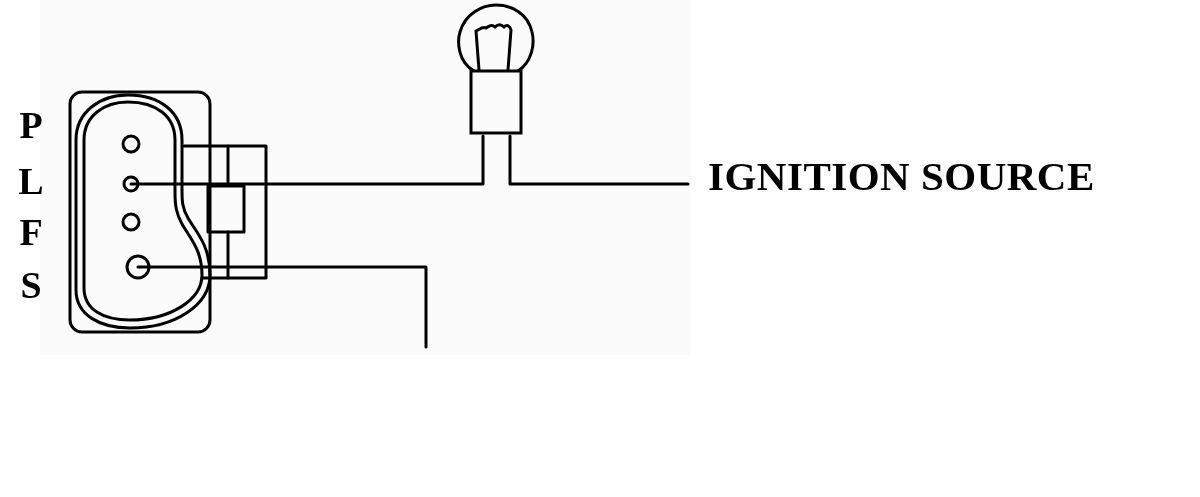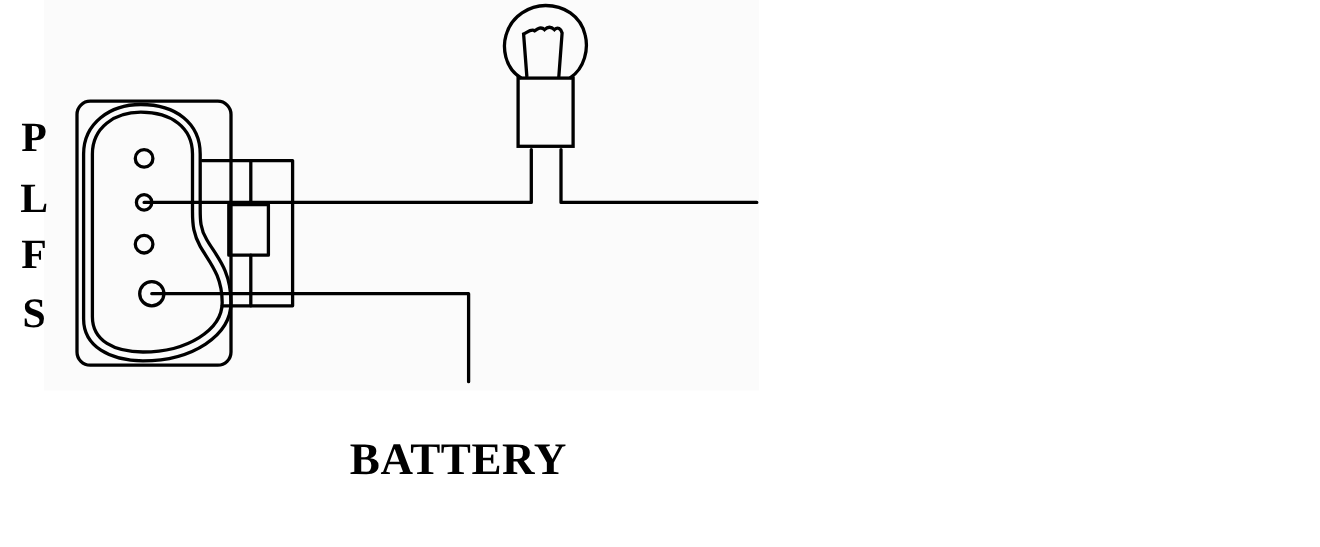--- a/index.html
+++ b/index.html
@@ -112,14 +112,14 @@
       <path d="M 479 70 L 476 31 C 480 29, 483 26, 486 28 C 489 26, 492 24, 495 27 C 498 24, 501 24, 504 27 C 507 24, 510 26, 511 30 L 508 70"></path>
       <rect x="471" y="71" width="50" height="62"></rect>
     </g>
   </svg>
 
   <div class="pin-label" style="top:106px;">P</div>
   <div class="pin-label" style="top:162px;">L</div>
   <div class="pin-label" style="top:213px;">F</div>
   <div class="pin-label" style="top:266px;">S</div>
 
-  <div class="big-label" id="bat-label">BATTERY</div>
+  <div class="big-label" id="ign-label">IGNITION SOURCE</div>
 </div>
 
 </body></html>

